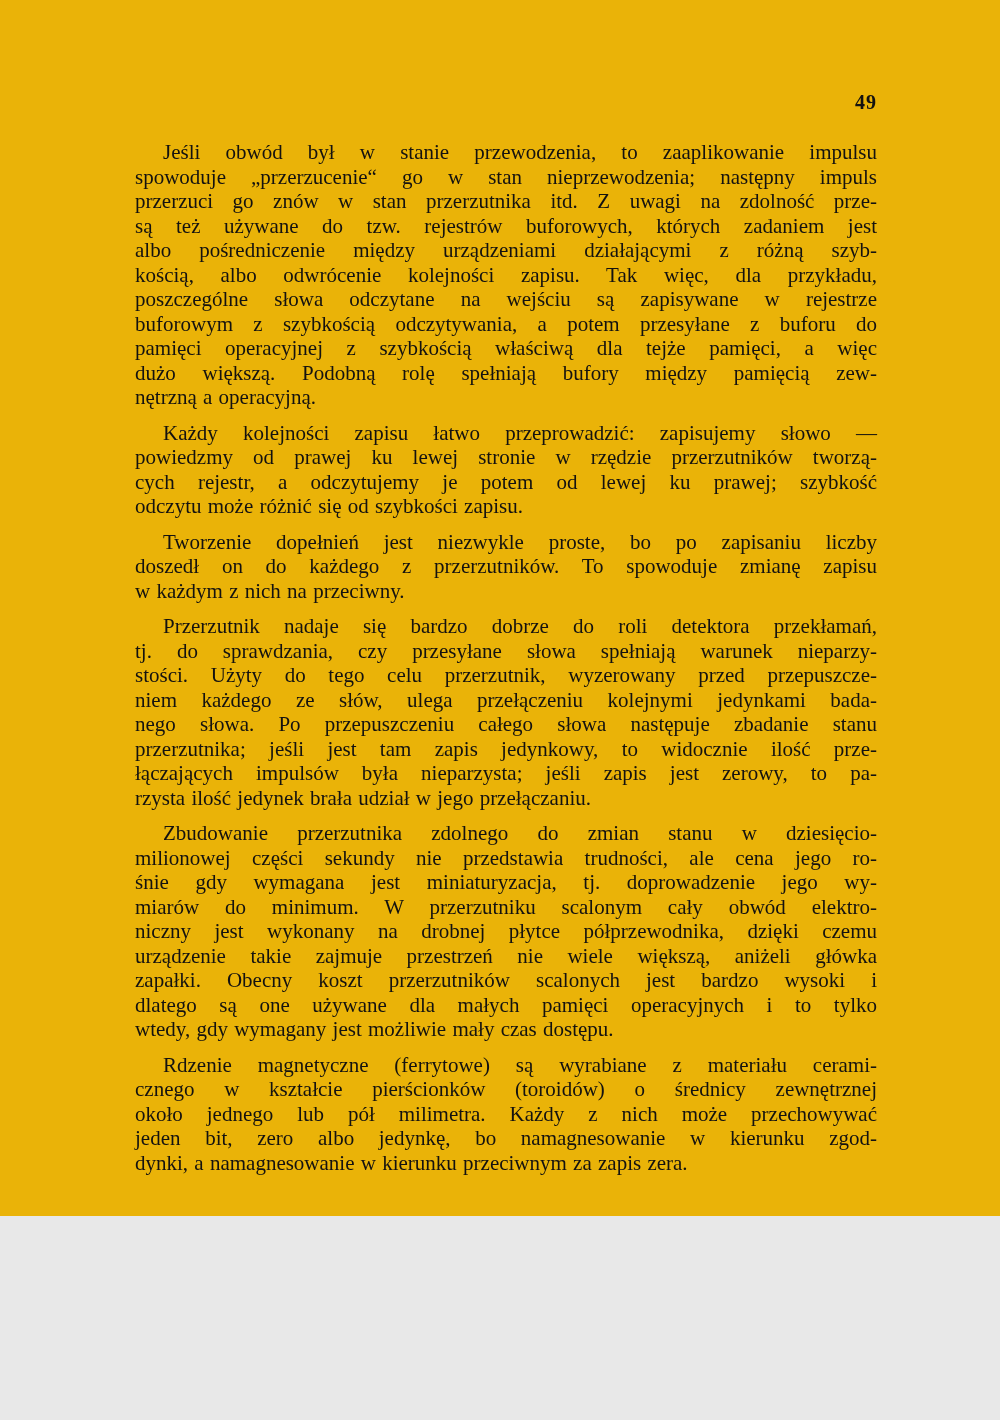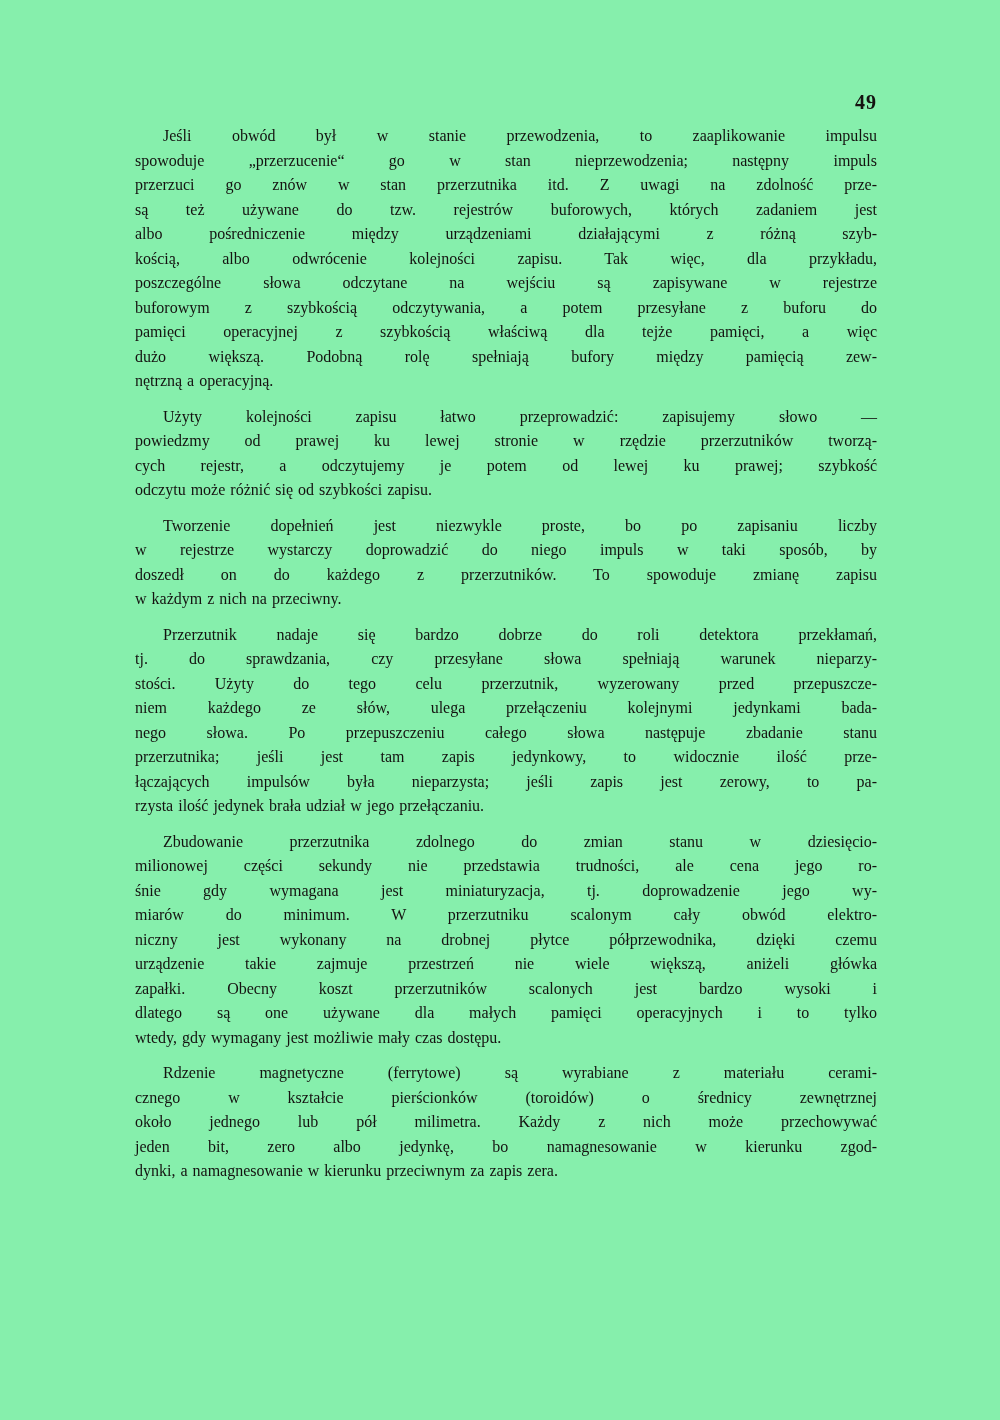--- a/index.html
+++ b/index.html
@@ -3,42 +3,42 @@
 <meta charset="utf-8">
 <style>
   html, body {
     margin: 0;
     padding: 0;
     background: #e8e8e8;
   }
   .page {
     position: relative;
     width: 1000px;
-    height: 1420px;
-    background: #86efac;
+    height: 1216px;
+    background: #eab308;
     color: #141210;
     font-family: "Liberation Serif", "DejaVu Serif", serif;
     overflow: hidden;
   }
   .page-number {
     position: absolute;
     top: 91px;
     left: 135px;
     width: 742px;
     text-align: right;
     font-size: 20px;
     font-weight: bold;
     letter-spacing: 1px;
   }
   .text-body {
     position: absolute;
-    top: 124px;
+    top: 140px;
     left: 135px;
     width: 742px;
-    font-size: 16px;
+    font-size: 21px;
     line-height: 24.5px;
   }
   .paragraph {
     margin: 0 0 11px 0;
   }
   .line {
     white-space: normal;
     text-align: justify;
     text-align-last: justify;
     word-spacing: 1px;
@@ -64,28 +64,27 @@
         <div class="line">są też używane do tzw. rejestrów buforowych, których zadaniem jest</div>
         <div class="line">albo pośredniczenie między urządzeniami działającymi z różną szyb-</div>
         <div class="line">kością, albo odwrócenie kolejności zapisu. Tak więc, dla przykładu,</div>
         <div class="line">poszczególne słowa odczytane na wejściu są zapisywane w rejestrze</div>
         <div class="line">buforowym z szybkością odczytywania, a potem przesyłane z buforu do</div>
         <div class="line">pamięci operacyjnej z szybkością właściwą dla tejże pamięci, a więc</div>
         <div class="line">dużo większą. Podobną rolę spełniają bufory między pamięcią zew-</div>
         <div class="line last">nętrzną a operacyjną.</div>
       </div>
       <div class="paragraph">
-        <div class="line first">Użyty kolejności zapisu łatwo przeprowadzić: zapisujemy słowo —</div>
+        <div class="line first">Każdy kolejności zapisu łatwo przeprowadzić: zapisujemy słowo —</div>
         <div class="line">powiedzmy od prawej ku lewej stronie w rzędzie przerzutników tworzą-</div>
         <div class="line">cych rejestr, a odczytujemy je potem od lewej ku prawej; szybkość</div>
         <div class="line last">odczytu może różnić się od szybkości zapisu.</div>
       </div>
       <div class="paragraph">
         <div class="line first">Tworzenie dopełnień jest niezwykle proste, bo po zapisaniu liczby</div>
-        <div class="line">w rejestrze wystarczy doprowadzić do niego impuls w taki sposób, by</div>
         <div class="line">doszedł on do każdego z przerzutników. To spowoduje zmianę zapisu</div>
         <div class="line last">w każdym z nich na przeciwny.</div>
       </div>
       <div class="paragraph">
         <div class="line first">Przerzutnik nadaje się bardzo dobrze do roli detektora przekłamań,</div>
         <div class="line">tj. do sprawdzania, czy przesyłane słowa spełniają warunek nieparzy-</div>
         <div class="line">stości. Użyty do tego celu przerzutnik, wyzerowany przed przepuszcze-</div>
         <div class="line">niem każdego ze słów, ulega przełączeniu kolejnymi jedynkami bada-</div>
         <div class="line">nego słowa. Po przepuszczeniu całego słowa następuje zbadanie stanu</div>
         <div class="line">przerzutnika; jeśli jest tam zapis jedynkowy, to widocznie ilość prze-</div>

